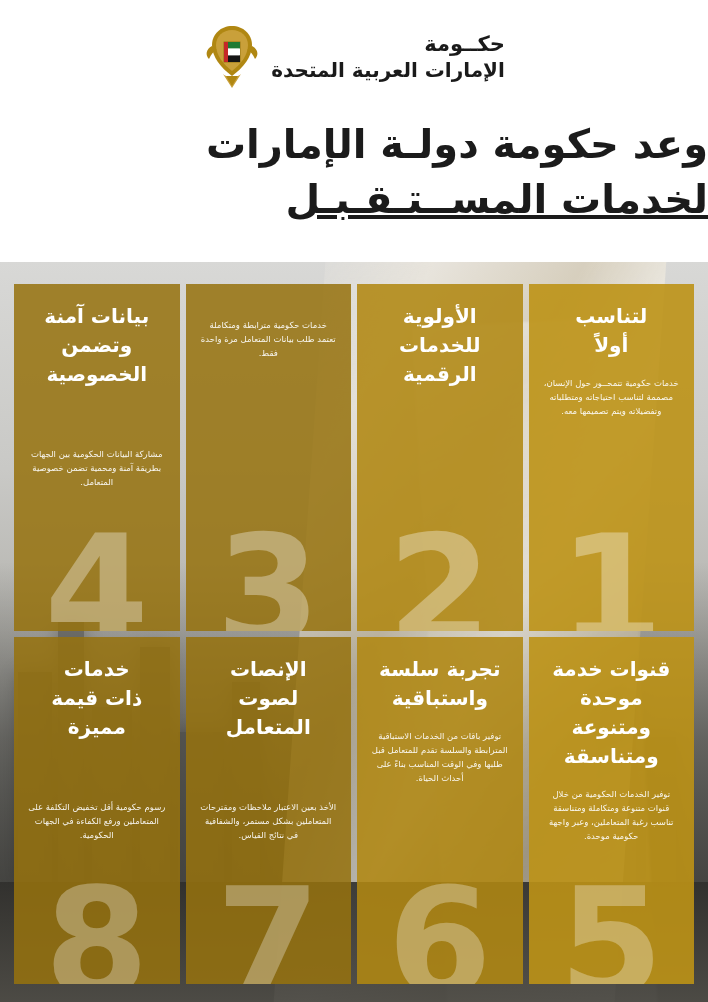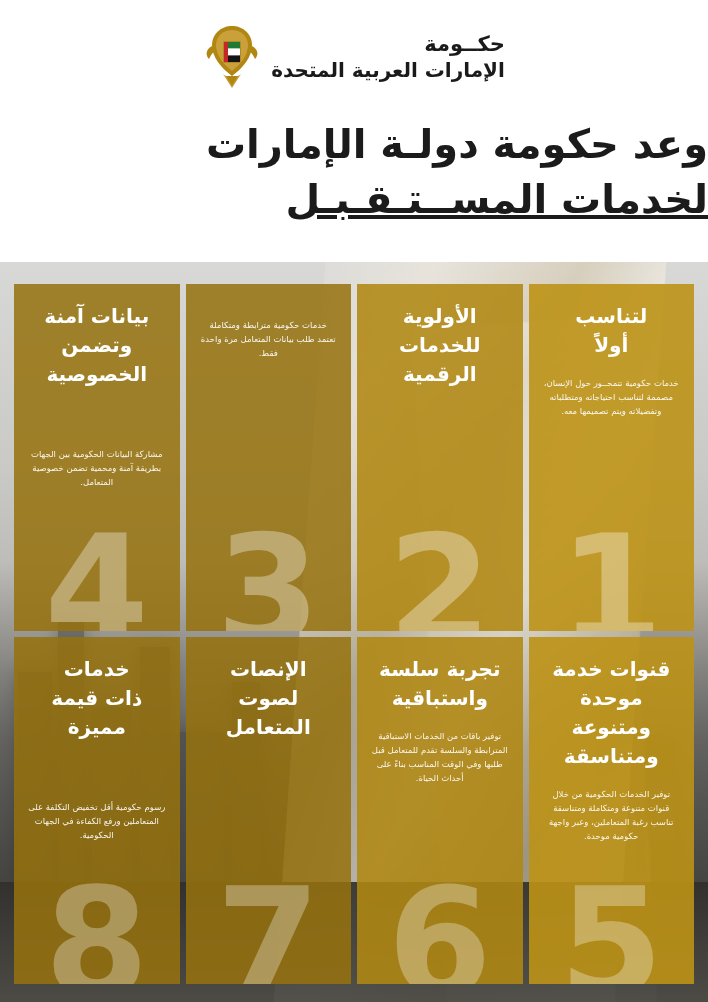--- a/index.html
+++ b/index.html
@@ -301,20 +301,21 @@
       <div class="card-title">تجربة سلسة
 واستباقية</div>
       <div class="card-desc">توفير باقات من الخدمات الاستباقية المترابطة والسلسة تقدم للمتعامل قبل طلبها وفي الوقت المناسب بناءً على أحداث الحياة.</div>
       <div class="card-num">6</div>
     </div>
 
     <div class="card row2 dim">
       <div class="card-title">الإنصات
 لصوت
 المتعامل</div>
+      <div class="card-desc">الأخذ بعين الاعتبار ملاحظات ومقترحات المتعاملين بشكل مستمر، والشفافية في نتائج القياس.</div>
       <div class="card-num">7</div>
     </div>
 
     <div class="card row2 dim">
       <div class="card-title">خدمات
 ذات قيمة
 مميزة</div>
       <div class="card-desc">رسوم حكومية أقل تخفيض التكلفة على المتعاملين ورفع الكفاءة في الجهات الحكومية.</div>
       <div class="card-num">8</div>
     </div>

